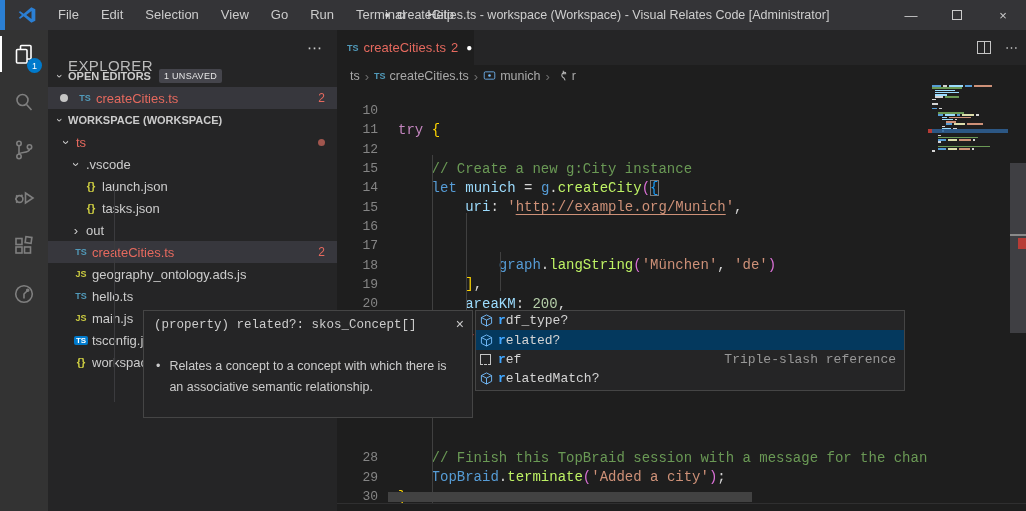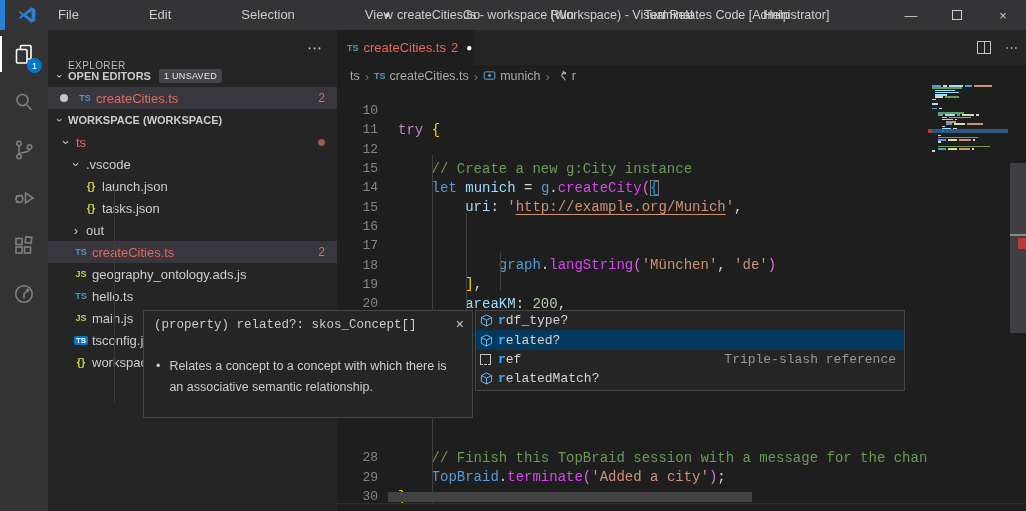--- a/index.html
+++ b/index.html
@@ -4,21 +4,21 @@
 <style>
   * { margin:0; padding:0; box-sizing:border-box; }
   html,body { width:1026px; height:511px; overflow:hidden; background:#1e1e1e;
     font-family:"Liberation Sans", sans-serif; font-size:13px; color:#cccccc; }
 
   
   #titlebar { position:absolute; left:0; top:0; width:1026px; height:30px; background:#343437;
     display:flex; align-items:center; }
   #accent-strip { position:absolute; left:0; top:0; width:5px; height:30px; background:#2b7fd4; }
   #vscode-logo { width:20px; height:20px; margin-left:17px; flex:none; }
-  #menubar { display:flex; margin-left:10px;gap:48px; }
+  #menubar { display:flex; margin-left:10px; }
   .menu-item { padding:0 11px; line-height:30px; color:#cccccc; font-size:13px; cursor:default; }
   #window-title { position:absolute; left:607px; top:0; transform:translateX(-50%); line-height:30px;
     color:#cfcfcf; font-size:12.5px; white-space:nowrap; display:flex; align-items:center; gap:7px; }
   #window-title .tdot { font-size:9px; color:#d6d6d6; }
   #window-controls { position:absolute; right:0; top:0; height:30px; display:flex; }
   .winbtn { width:46px; height:30px; display:flex; align-items:center; justify-content:center; color:#cccccc; font-size:13px; }
   .winbtn .maxbox { width:10px; height:10px; border:1px solid #cccccc; display:block; }
 
   
   #main { position:absolute; left:0; top:30px; width:1026px; height:481px; display:flex; }
@@ -28,21 +28,21 @@
   .act-item { width:48px; height:48px; display:flex; align-items:center; justify-content:center; position:relative; }
   .act-item svg { width:24px; height:24px; stroke:#7f7f7f; fill:none; stroke-width:1.6; }
   .act-item.active svg { stroke:#ffffff; }
   .act-item.active::before { content:""; position:absolute; left:0; top:6px; width:2px; height:36px; background:#ffffff; }
   .act-badge { position:absolute; right:6px; bottom:5px; min-width:15px; height:15px; border-radius:50%;
     background:#007acc; color:#fff; font-size:9px; display:flex; align-items:center; justify-content:center; }
 
   
   #sidebar { width:289px; background:#252526; flex:none; position:relative; overflow:hidden; }
   #sidebar-title { height:35px; display:flex; align-items:center; padding:0 14px 0 20px; }
-  #sidebar-title .hdr { font-size:10px; color:#bbbbbb; letter-spacing:.4px;margin-top:35px; }
+  #sidebar-title .hdr { font-size:15px; color:#bbbbbb; letter-spacing:.4px;margin-top:35px; }
   #sidebar-title .more { margin-left:auto; color:#cccccc; font-size:15px; letter-spacing:1px; }
   .section-header { height:22px; display:flex; align-items:center; font-size:11px; font-weight:bold; color:#cccccc; padding-left:4px; }
   .section-header .chev { width:16px; text-align:center; font-weight:normal; }
   .badge-unsaved { margin-left:8px; background:#45454c; color:#e6e6e6; font-size:9px; font-weight:normal;
     padding:2px 5px; border-radius:2px; letter-spacing:.3px; }
   .chev { color:#cccccc; display:inline-block; }
   .chev.open { transform:rotate(90deg); }
   .row { height:22px; display:flex; align-items:center; font-size:13px; color:#cccccc; position:relative; white-space:nowrap; }
   .row.selected { background:#37373d; }
   .row .ficon { width:18px; flex:none; font-size:9px; font-weight:bold; text-align:center; }
@@ -71,21 +71,21 @@
   #breadcrumbs .bc-ts { color:#519aba; font-size:9px; font-weight:bold; }
   .bc-icon svg { width:13px; height:13px; vertical-align:-2px; }
 
   
   #code-pane { position:absolute; left:0; top:71px; width:591px; height:416px; overflow:hidden; }
   .code-line { height:19.3px; display:flex; align-items:center; white-space:pre;
     font-family:"Liberation Mono","DejaVu Sans Mono",monospace; font-size:14px; }
   .code-line .ln { width:41px; flex:none; text-align:right; color:#858585; font-size:13px; }
   .code-line .ln.cur { color:#c6c6c6; }
   .code-line .lc { margin-left:20px; }
-  .t-kw{color:#569cd6} .t-ctrl{color:#c586c0} .t-var{color:#9cdcfe} .t-fn{color:#d946ef}
+  .t-kw{color:#569cd6} .t-ctrl{color:#c586c0} .t-var{color:#9cdcfe} .t-fn{color:#bef264}
   .t-str{color:#ce9178} .t-num{color:#b5cea8} .t-com{color:#6a9955} .t-pun{color:#d4d4d4}
   .t-b1{color:#ffd700} .t-b2{color:#da70d6} .t-b3{color:#179fff}
   .t-link{text-decoration:underline; text-underline-offset:3px;}
   .t-err{text-decoration:underline wavy #f14c4c; text-underline-offset:4px; text-decoration-thickness:1px;}
   .t-box{outline:1px solid #7a7a7a; outline-offset:-1px;}
   .iguide { position:absolute; width:1px; background:#404040; }
 
   
   #minimap { position:absolute; left:591px; top:55px; width:80px; height:110px; }
   .mm-row { position:absolute; height:1.6px; }

